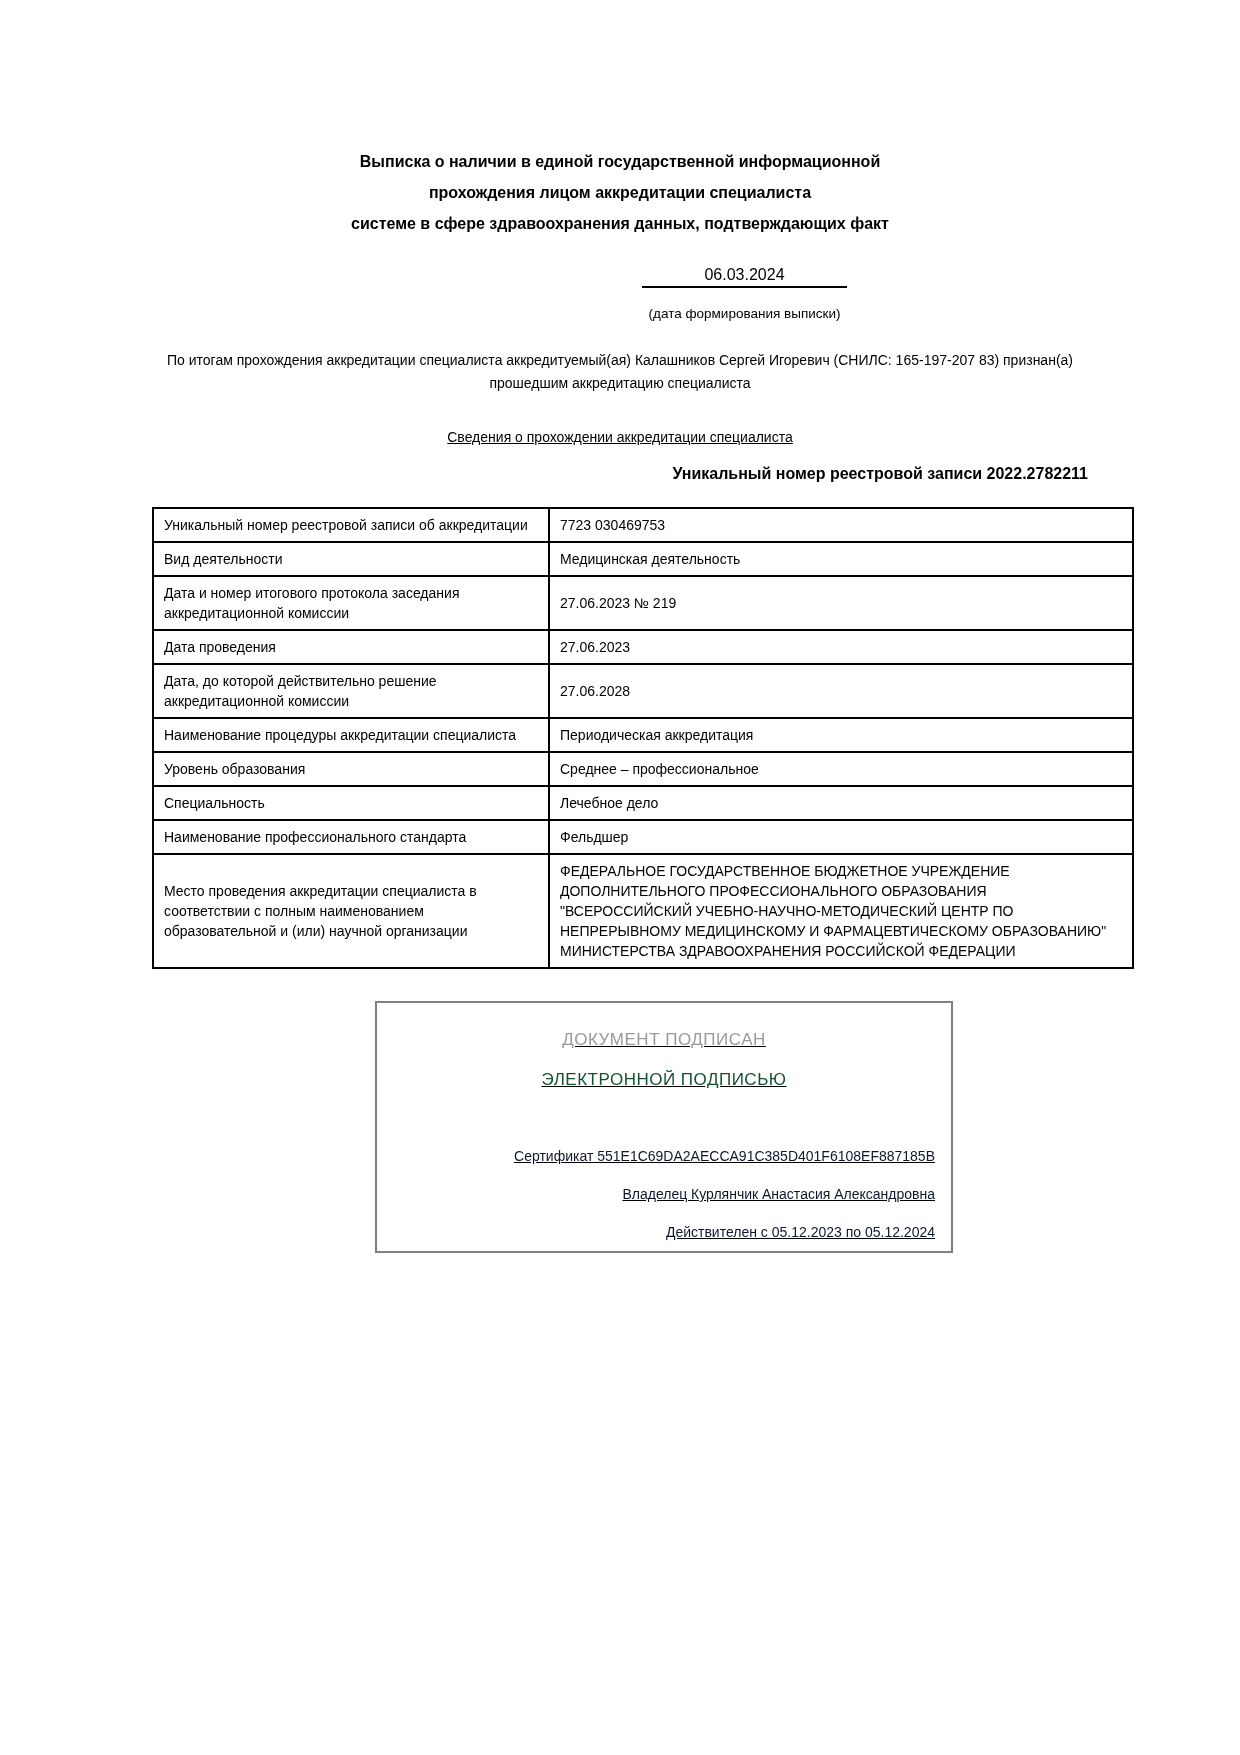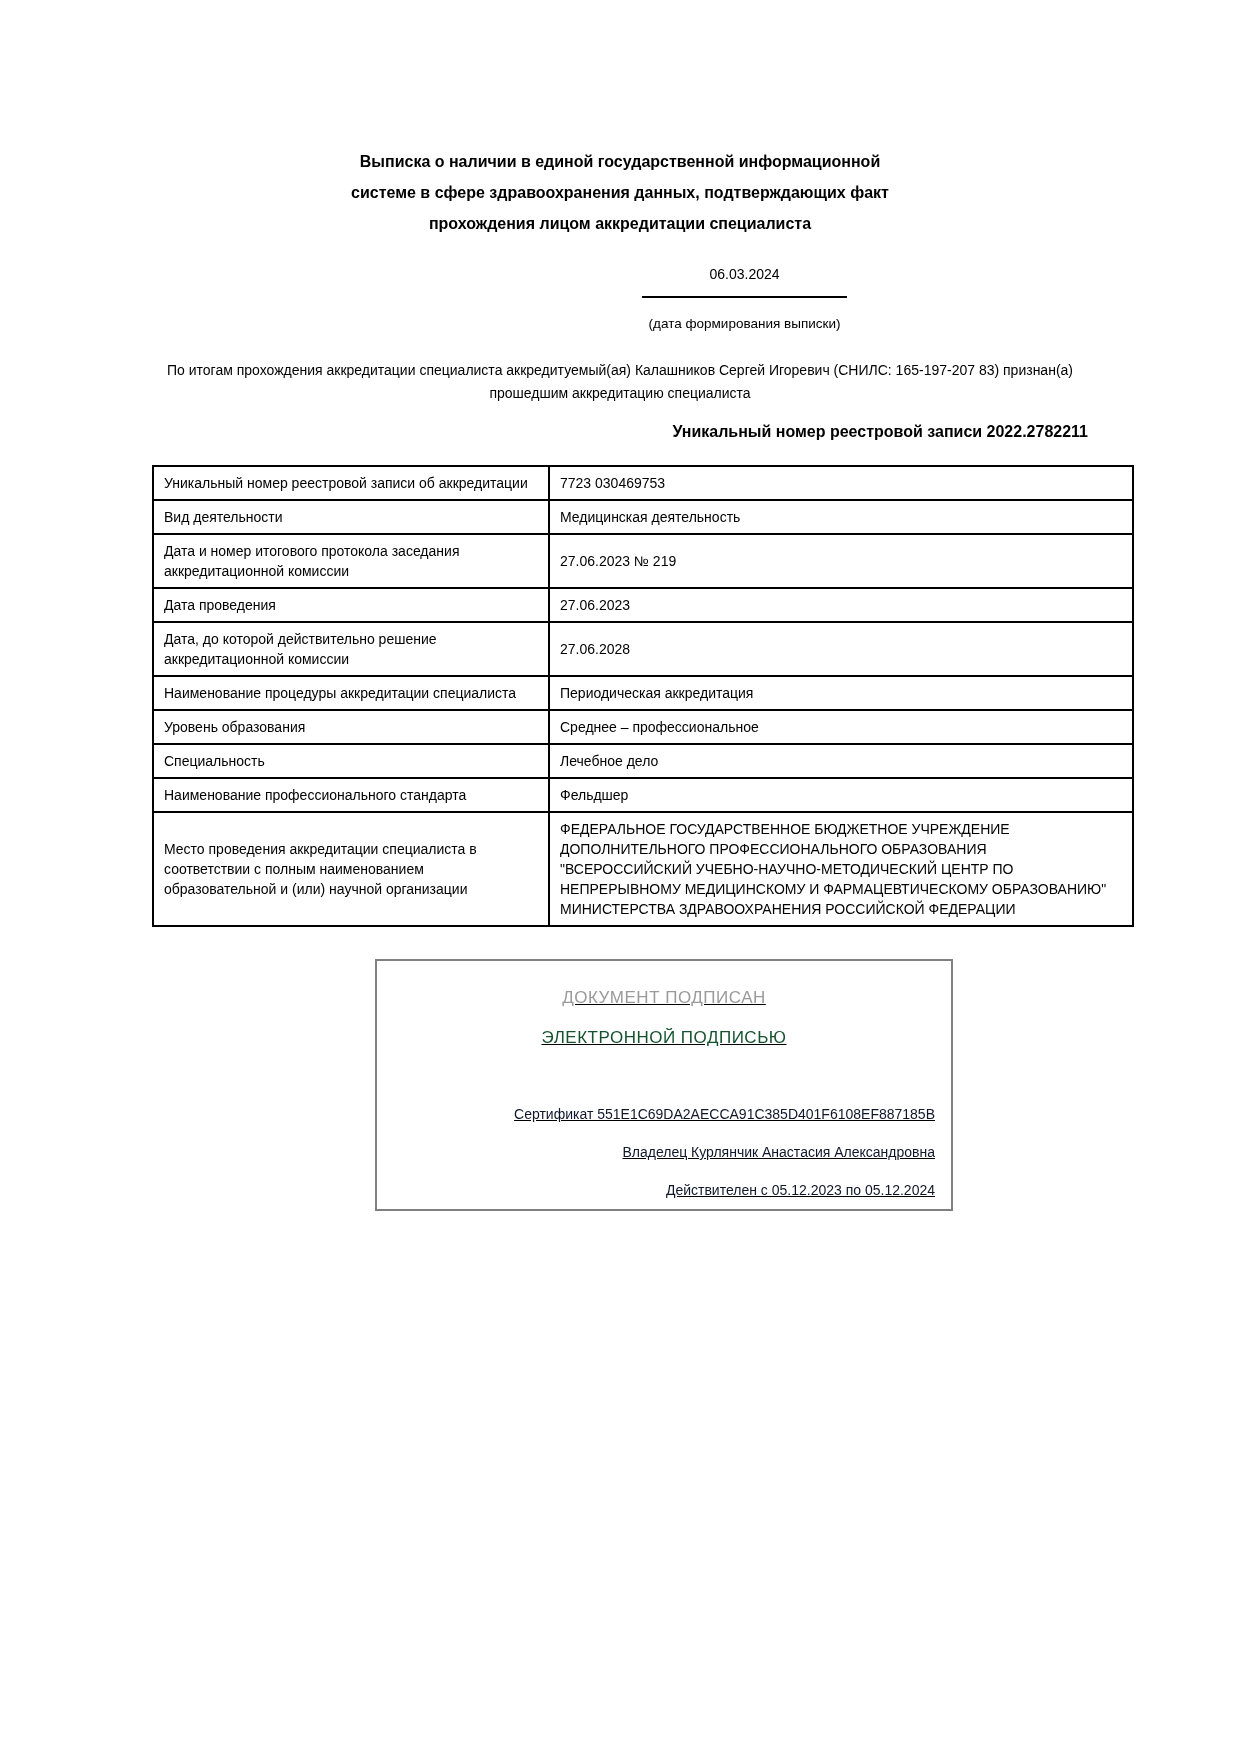--- a/index.html
+++ b/index.html
@@ -33,23 +33,23 @@
   }
 
   
   .date-block {
     margin-top: 26px;
     margin-left: 490px;
     width: 205px;
     text-align: center;
   }
   .date-value {
-    font-size: 14px;
+    font-size: 16px;
     line-height: 19px;
-    padding-bottom: 12px;
+    padding-bottom: 2px;
     border-bottom: 2px solid #000000;
   }
   .date-caption {
     font-size: 13.5px;
     line-height: 19px;
     padding-top: 16px;
   }
 
   
   .intro {
@@ -131,31 +131,32 @@
   }
 </style>
 </head>
 <body>
 
 <div class="page">
   <div class="content">
 
     <div class="doc-title">
       <div>Выписка о наличии в единой государственной информационной</div>
+      <div>прохождения лицом аккредитации специалиста</div>
       <div>системе в сфере здравоохранения данных, подтверждающих факт</div>
-      <div>прохождения лицом аккредитации специалиста</div>
     </div>
 
     <div class="date-block">
       <div class="date-value">06.03.2024</div>
       <div class="date-caption">(дата формирования выписки)</div>
     </div>
 
     <div class="intro">По итогам прохождения аккредитации специалиста аккредитуемый(ая) Калашников Сергей Игоревич (СНИЛС: 165-197-207 83) признан(а) прошедшим аккредитацию специалиста</div>
 
+    <div class="section-heading">Сведения о прохождении аккредитации специалиста</div>
 
     <div class="record-heading">Уникальный номер реестровой записи 2022.2782211</div>
 
     <table class="acc-table">
       <tbody>
         <tr>
           <td class="col-label">Уникальный номер реестровой записи об аккредитации</td>
           <td class="col-value">7723 030469753</td>
         </tr>
         <tr>

